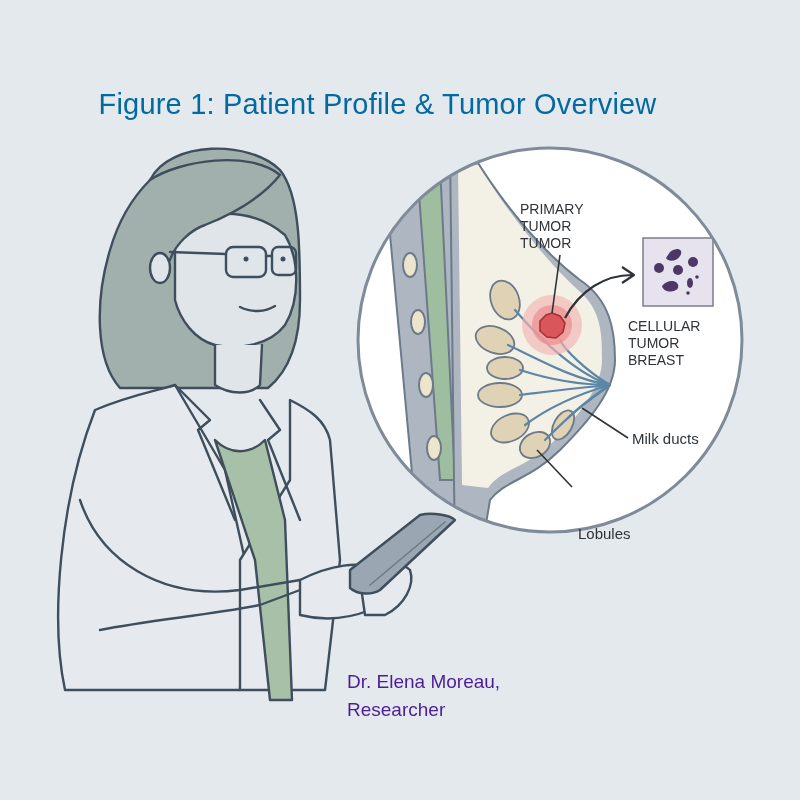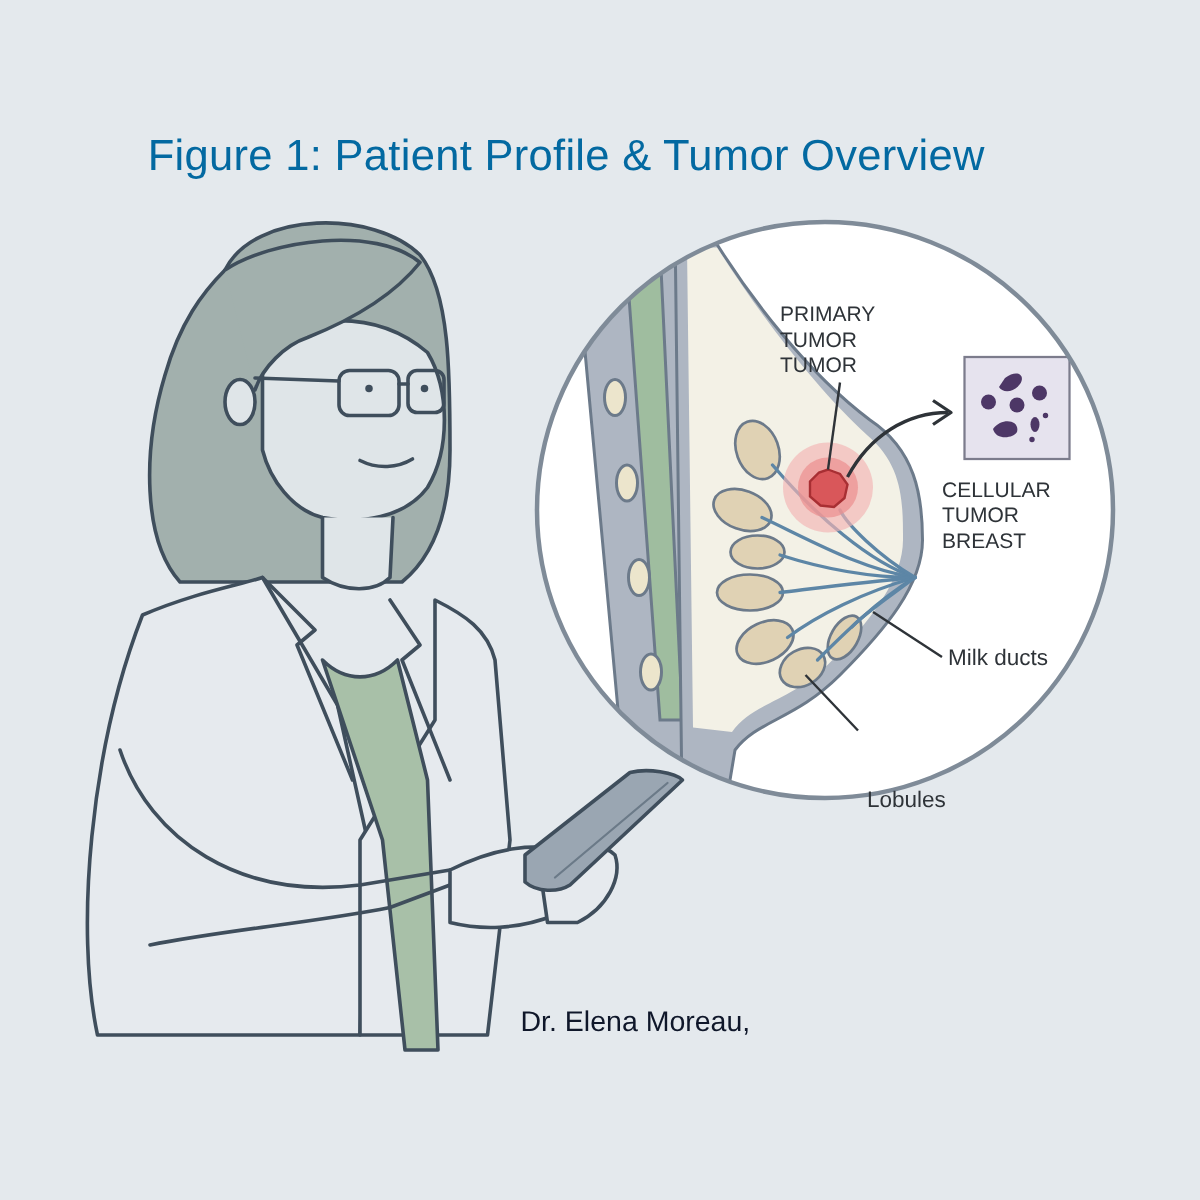--- a/index.html
+++ b/index.html
@@ -14,21 +14,21 @@
     text-align: center; font-size: 29px; font-weight: normal;
     color: #0369a1; letter-spacing: 0.2px; margin: 0;
   }
   svg.scene { position: absolute; left: 0; top: 0; }
   .lbl {
     position: absolute; color: #2e3338; font-size: 14px; line-height: 17px;
   }
   .lbl.left { text-align: right; font-size: 15px; }
   .caption {
     position: absolute; left: 347px; top: 668px;
-    color: #0f172a; font-size: 19px; line-height: 28px;
+    color: #4c1d95; font-size: 19px; line-height: 28px;
   }
 </style>
 </head>
 <body>
 
 <h1 class="title">Figure 1: Patient Profile &amp; Tumor Overview</h1>
 
 <svg class="scene" width="800" height="800" viewBox="0 0 800 800">
 
   <g stroke="#3f4e5c" stroke-width="2.4" stroke-linecap="round" stroke-linejoin="round">
@@ -146,13 +146,14 @@
 <div class="lbl" style="left:628px; top:318px; width:100px;">
   <div>CELLULAR</div>
   <div>TUMOR</div>
   <div>BREAST</div>
 </div>
 <div class="lbl left" style="left:632px; top:430px;">Milk ducts</div>
 <div class="lbl left" style="left:578px; top:508px;margin-top:17px;">Lobules</div>
 
 <div class="caption">
   <div>Dr. Elena Moreau,</div>
+  <div>Researcher</div>
 </div>
 
 </body></html>

